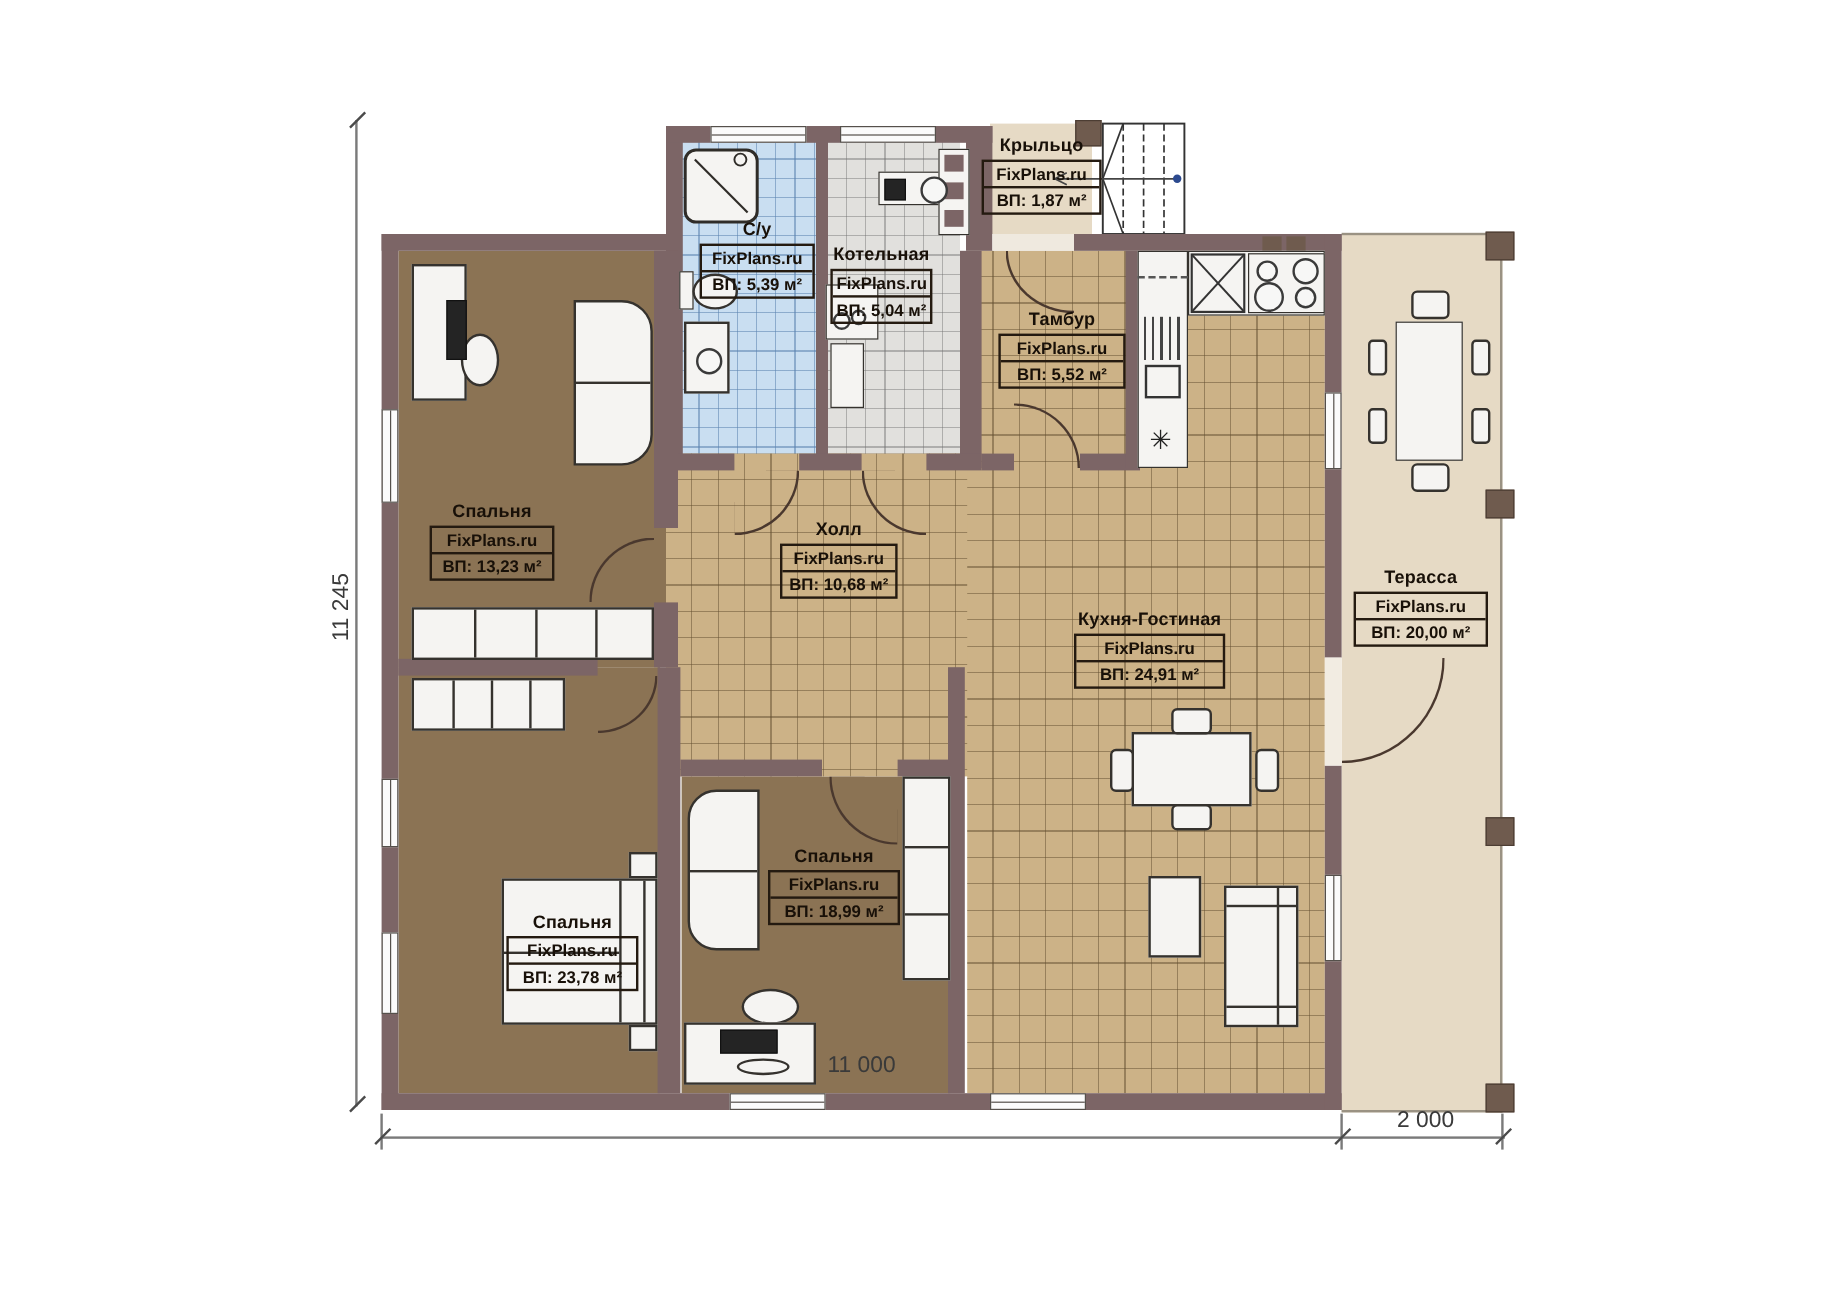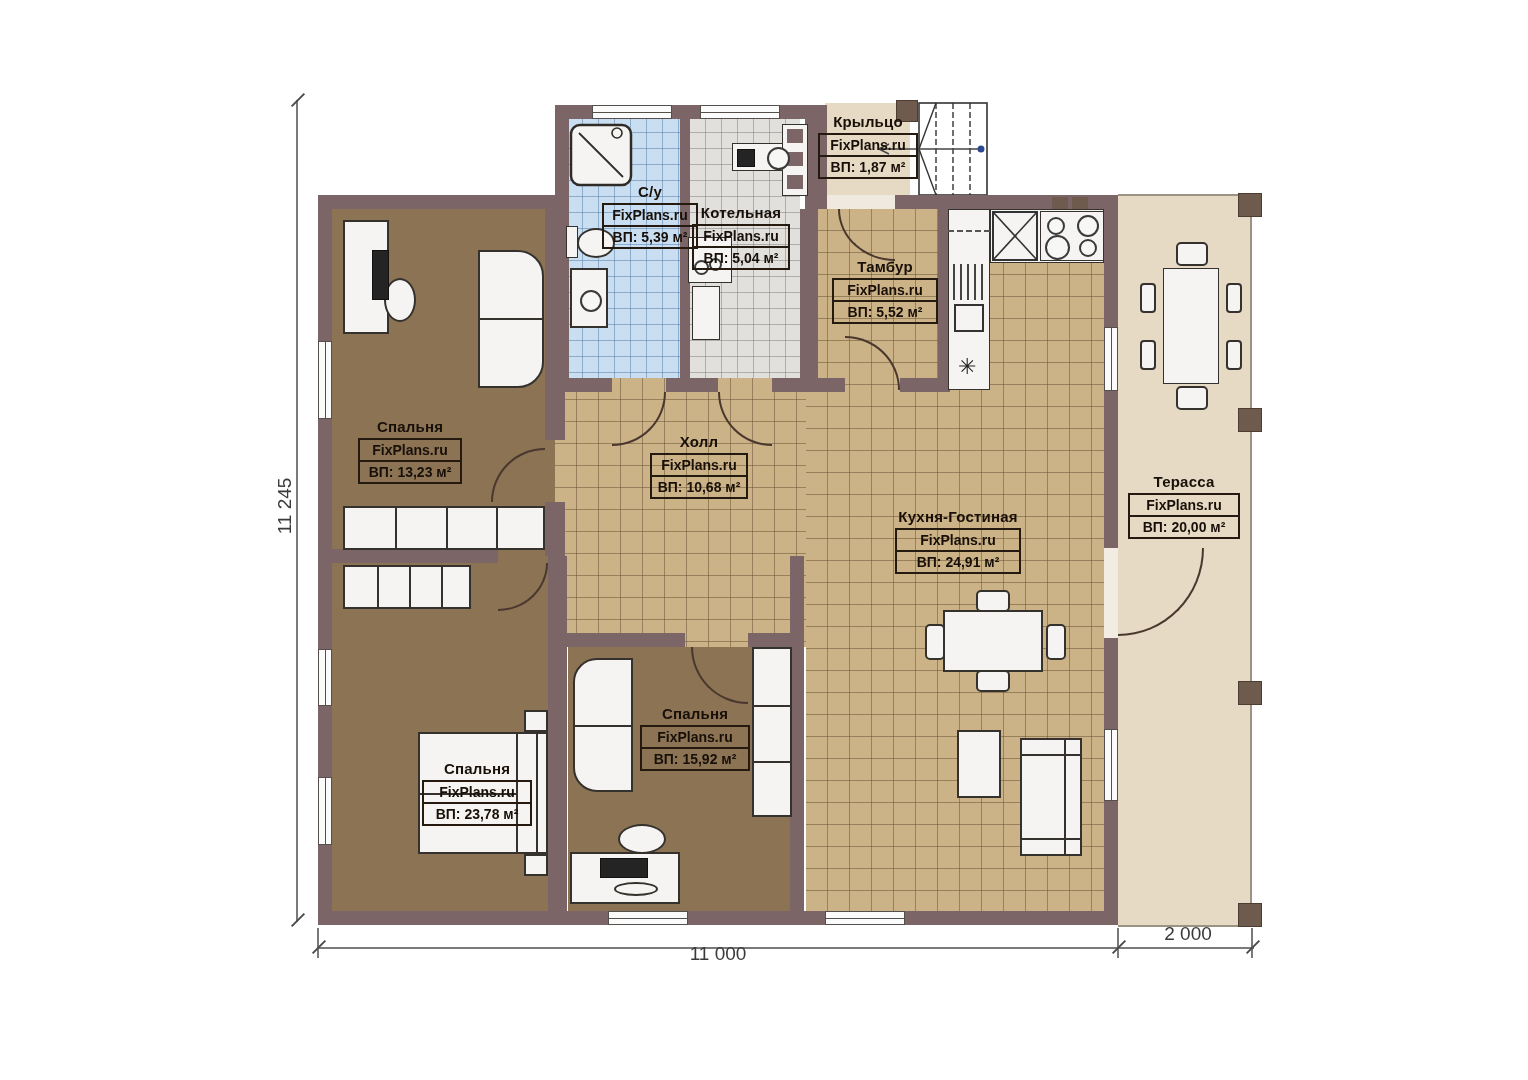--- a/index.html
+++ b/index.html
@@ -230,28 +230,28 @@
   <circle cx="108" cy="48" r="3.5" fill="#2c4a8f"></circle>
 </svg>
 
 <div class="lbl" style="left:818px;top:113px;width:100px">
   <div class="lt">Крыльцо</div>
   <div class="lb">
       <div class="lrow">FixPlans.ru</div>
   <div class="lrow">ВП: 1,87 м²</div>
     </div>
 </div>
-<div class="lbl" style="left:602px;top:183px;width:96px">
+<div class="lbl" style="left:583px;top:183px;width:96px">
   <div class="lt">С/у</div>
   <div class="lb">
       <div class="lrow">FixPlans.ru</div>
   <div class="lrow">ВП: 5,39 м²</div>
     </div>
 </div>
-<div class="lbl" style="left:692px;top:204px;width:98px">
+<div class="lbl" style="left:692px;top:204px;width:85px">
   <div class="lt">Котельная</div>
   <div class="lb">
       <div class="lrow">FixPlans.ru</div>
   <div class="lrow">ВП: 5,04 м²</div>
     </div>
 </div>
 <div class="lbl" style="left:832px;top:258px;width:106px">
   <div class="lt">Тамбур</div>
   <div class="lb">
       <div class="lrow">FixPlans.ru</div>
@@ -283,21 +283,21 @@
   <div class="lt">Терасса</div>
   <div class="lb">
       <div class="lrow">FixPlans.ru</div>
   <div class="lrow">ВП: 20,00 м²</div>
     </div>
 </div>
 <div class="lbl" style="left:640px;top:705px;width:110px">
   <div class="lt">Спальня</div>
   <div class="lb">
       <div class="lrow">FixPlans.ru</div>
-  <div class="lrow">ВП: 15,92 м²</div>
+  <div class="lrow">ВП: 18,99 м²</div>
     </div>
 </div>
 <div class="lbl" style="left:422px;top:760px;width:110px">
   <div class="lt">Спальня</div>
   <div class="lb">
       <div class="lrow">FixPlans.ru</div>
   <div class="lrow">ВП: 23,78 м²</div>
     </div>
 </div>
 
@@ -306,14 +306,14 @@
 <div class="tick" style="left:289px;top:919px"></div>
 <div class="dim-text" style="left:240px;top:495px;width:90px;transform:rotate(-90deg)">11 245</div>
 
 <div class="dim-line" style="left:318px;top:947px;width:936px;height:2px"></div>
 <div class="dim-line" style="left:317px;top:928px;width:2px;height:30px"></div>
 <div class="dim-line" style="left:1117px;top:928px;width:2px;height:30px"></div>
 <div class="dim-line" style="left:1251px;top:928px;width:2px;height:30px"></div>
 <div class="tick" style="left:310px;top:946px"></div>
 <div class="tick" style="left:1110px;top:946px"></div>
 <div class="tick" style="left:1244px;top:946px"></div>
-<div class="dim-text" style="left:658px;top:943px;width:120px">11 000</div>
+<div class="dim-text" style="left:658px;top:877px;width:120px">11 000</div>
 <div class="dim-text" style="left:1148px;top:923px;width:80px">2 000</div>
 
 </body></html>

